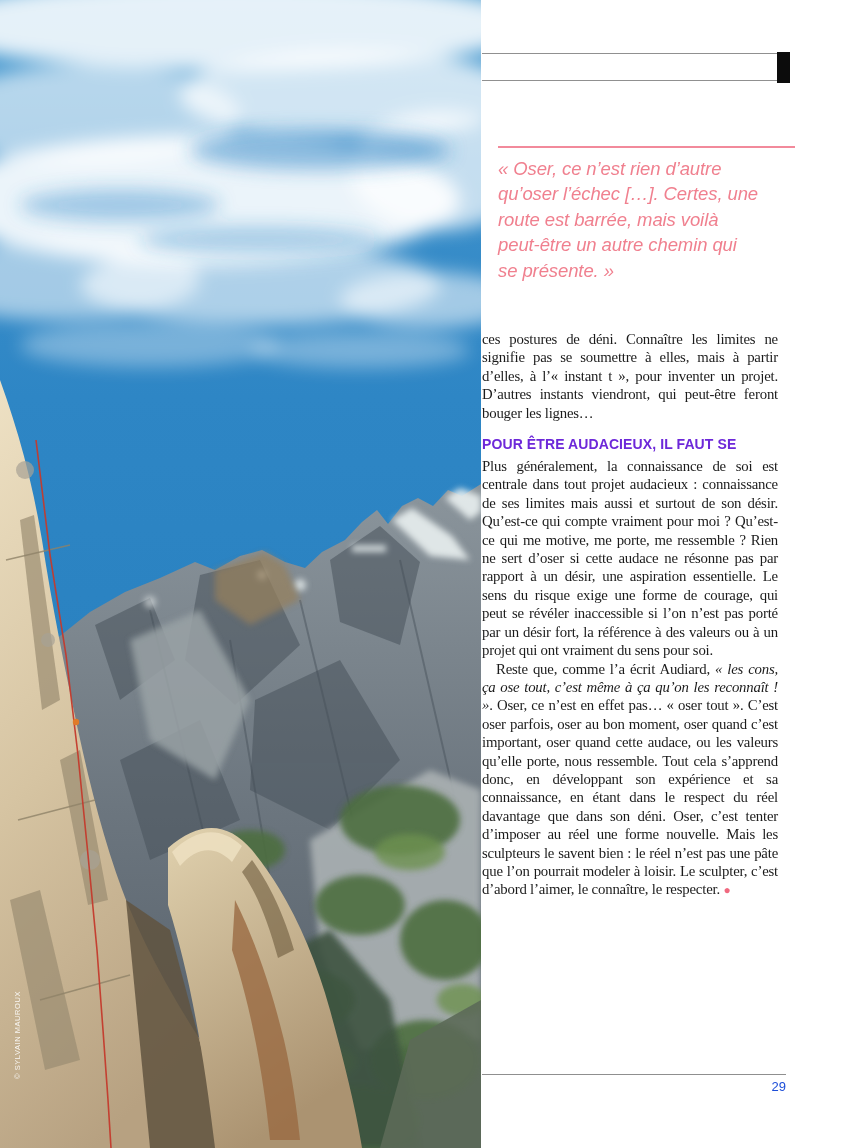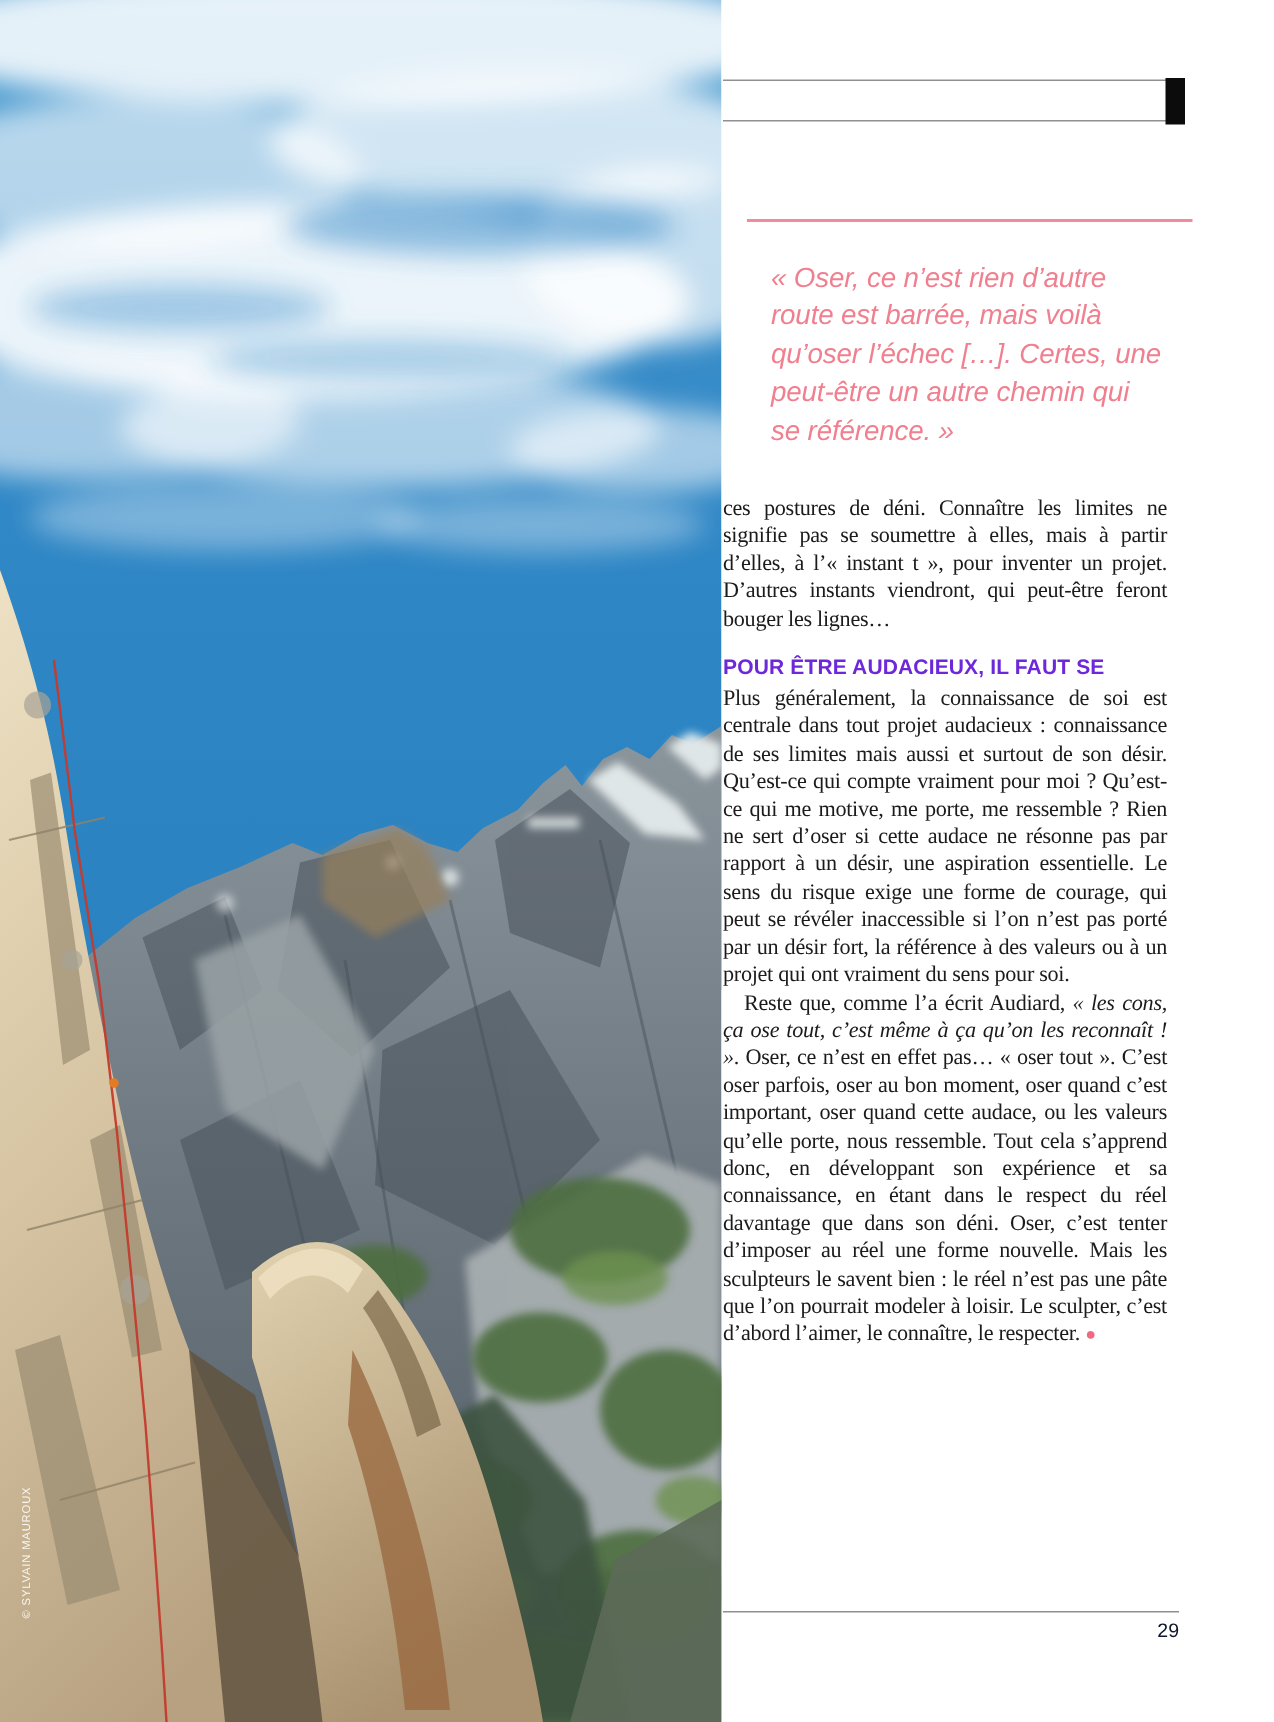--- a/index.html
+++ b/index.html
@@ -21,21 +21,21 @@
   .header-rules{
     position:absolute;left:482px;top:53px;width:308px;height:26px;
     border-top:1.5px solid #909090;border-bottom:1.5px solid #909090;
   }
   .header-end-block{
     position:absolute;right:0;top:-2px;width:13px;height:31px;background:#0c0c0c;
   }
   
   .quote-rule{position:absolute;left:498px;top:146px;width:297px;height:1.5px;background:#f28a9b;}
   .pull-quote{
-    position:absolute;left:498px;top:156px;width:320px;margin:16px;
+    position:absolute;left:498px;top:156px;width:320px;margin:0;
     font-family:"Liberation Sans",sans-serif;font-style:italic;
     font-size:18.5px;line-height:25.4px;letter-spacing:-.1px;color:#f0808f;
   }
   .pull-quote span{display:block;}
   
   .article{
     position:absolute;left:482px;top:330px;width:296px;
     font-size:14.8px;line-height:18.4px;letter-spacing:-.2px;
     color:#1b1b1b;text-align:justify;
   }
@@ -47,21 +47,21 @@
     font-size:14px;line-height:19px;letter-spacing:.1px;color:#6d28d9;
     text-align:left;
   }
   .section-heading span{display:block;}
   .italic{font-style:italic;}
   .end-mark{color:#f0697f;font-size:12px;}
   
   .footer-rule{position:absolute;left:482px;top:1074px;width:304px;height:1.3px;background:#8f8f8f;}
   .page-number{
     position:absolute;left:482px;top:1079px;width:304px;text-align:right;
-    font-family:"Liberation Sans",sans-serif;font-size:13px;color:#0f172a;
+    font-family:"Liberation Sans",sans-serif;font-size:13px;color:#1d4ed8;
   }
 </style>
 </head>
 <body>
 
 <figure class="photo">
   <svg viewBox="0 0 481 1148" preserveAspectRatio="none" xmlns="http://www.w3.org/2000/svg">
     <defs>
       <linearGradient id="skyGrad" x1="0" y1="0" x2="0" y2="1">
         <stop offset="0" stop-color="#57a3d4"></stop>
@@ -191,24 +191,24 @@
 </figure>
 <div class="photo-credit">© SYLVAIN MAUROUX</div>
 
 <header class="header-rules">
   <span class="header-end-block"></span>
 </header>
 
 <div class="quote-rule"></div>
 <blockquote class="pull-quote">
     <span>« Oser, ce n’est rien d’autre</span>
+    <span>qu’oser l’échec […]. Certes, une</span>
     <span>route est barrée, mais voilà</span>
-    <span>qu’oser l’échec […]. Certes, une</span>
     <span>peut-être un autre chemin qui</span>
-    <span>se référence. »</span>
+    <span>se présente. »</span>
   </blockquote>
 
 <main class="article">
   <p>ces postures de déni. Connaître les limites ne signifie pas se soumettre à elles, mais à partir d’elles, à l’« instant t », pour inventer un projet. D’autres instants viendront, qui peut-être feront bouger les lignes…</p>
   <h2 class="section-heading">
       <span>POUR ÊTRE AUDACIEUX, IL FAUT SE</span>
     </h2>
   <div>
       <p><span>Plus généralement, la connaissance de soi est centrale dans tout projet audacieux : connaissance de ses limites mais aussi et surtout de son désir. Qu’est-ce qui compte vraiment pour moi ? Qu’est-ce qui me motive, me porte, me ressemble ? Rien ne sert d’oser si cette audace ne résonne pas par rapport à un désir, une aspiration essentielle. Le sens du risque exige une forme de courage, qui peut se révéler inaccessible si l’on n’est pas porté par un désir fort, la référence à des valeurs ou à un projet qui ont vraiment du sens pour soi.</span></p>
       <p class="indent"><span>Reste que, comme l’a écrit Audiard, </span><span class="italic">« les cons, ça ose tout, c’est même à ça qu’on les reconnaît ! »</span><span>. Oser, ce n’est en effet pas… « oser tout ». C’est oser parfois, oser au bon moment, oser quand c’est important, oser quand cette audace, ou les valeurs qu’elle porte, nous ressemble. Tout cela s’apprend donc, en développant son expérience et sa connaissance, en étant dans le respect du réel davantage que dans son déni. Oser, c’est tenter d’imposer au réel une forme nouvelle. Mais les sculpteurs le savent bien : le réel n’est pas une pâte que l’on pourrait modeler à loisir. Le sculpter, c’est d’abord l’aimer, le connaître, le respecter. </span><span class="end-mark">●</span></p>

